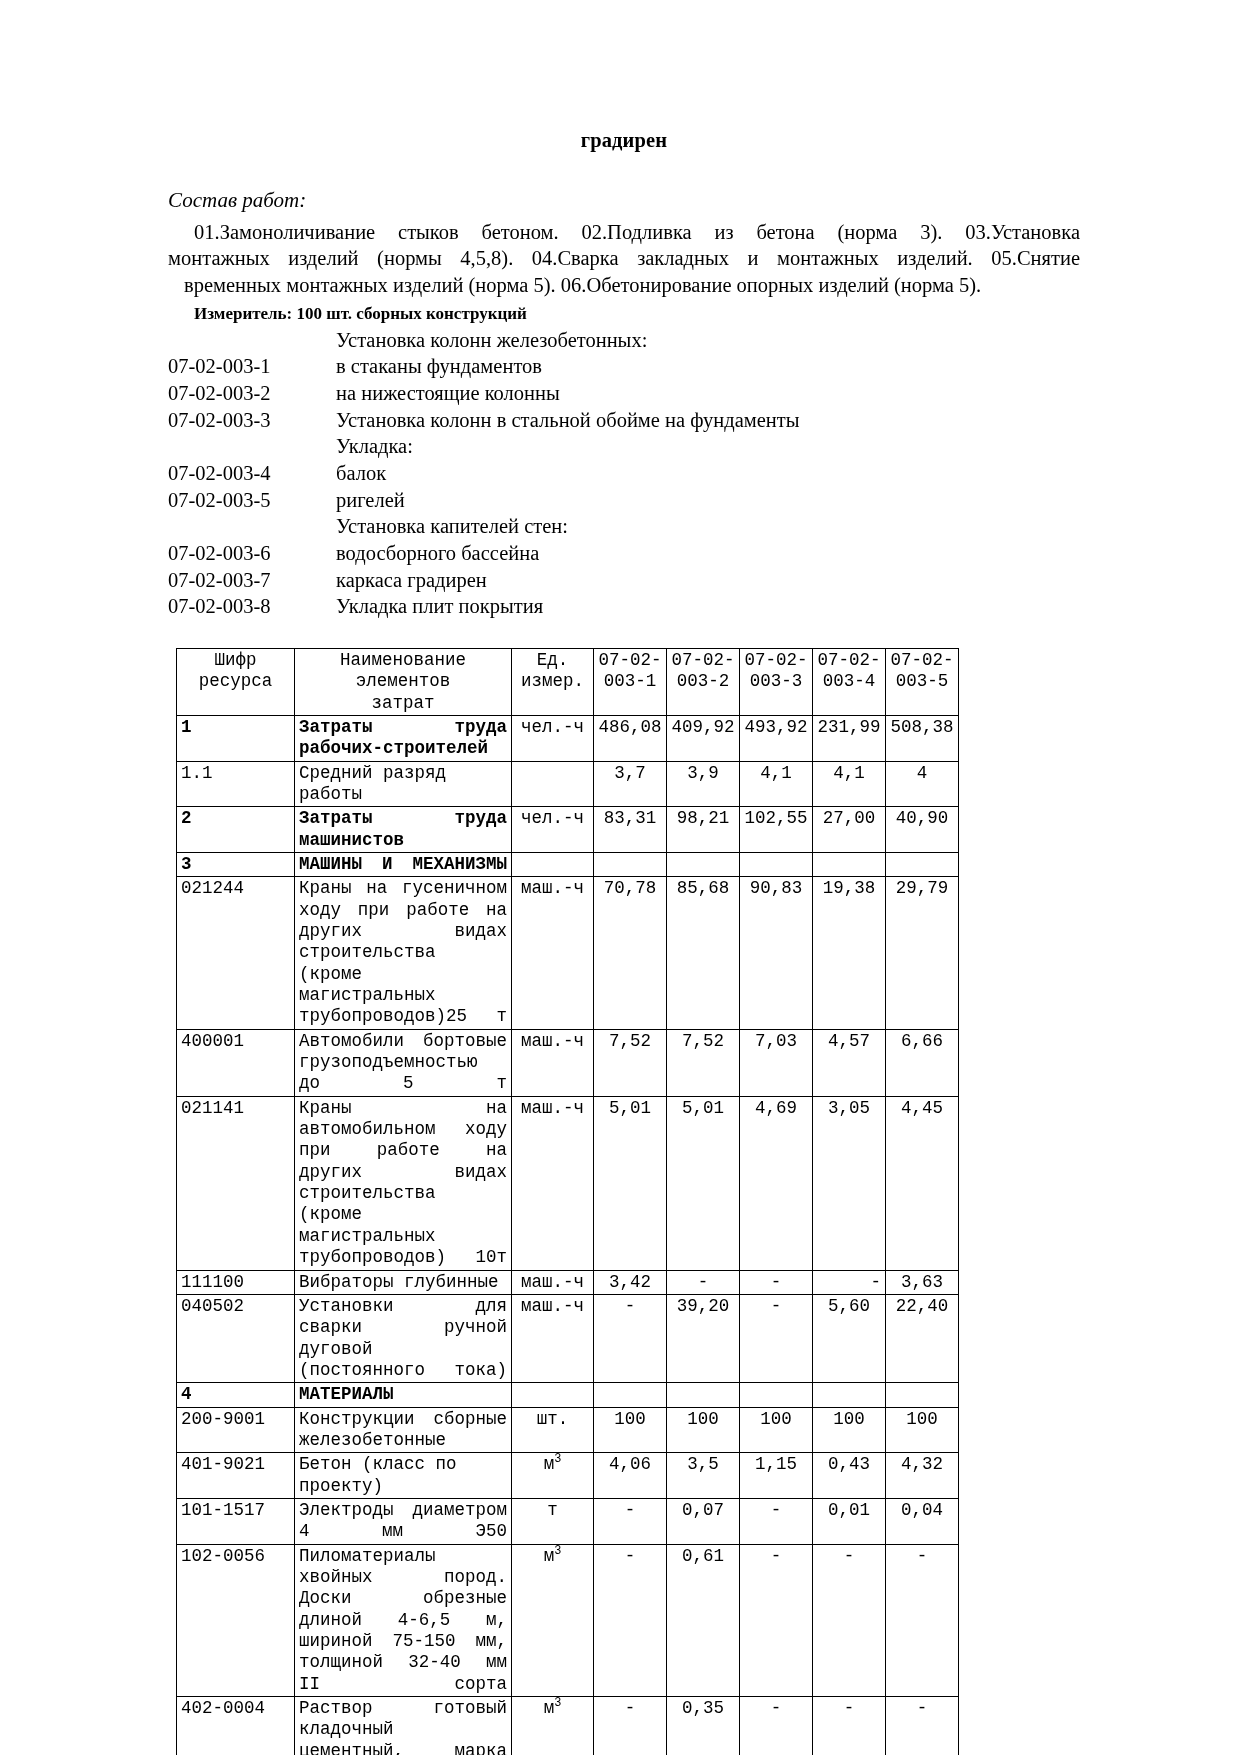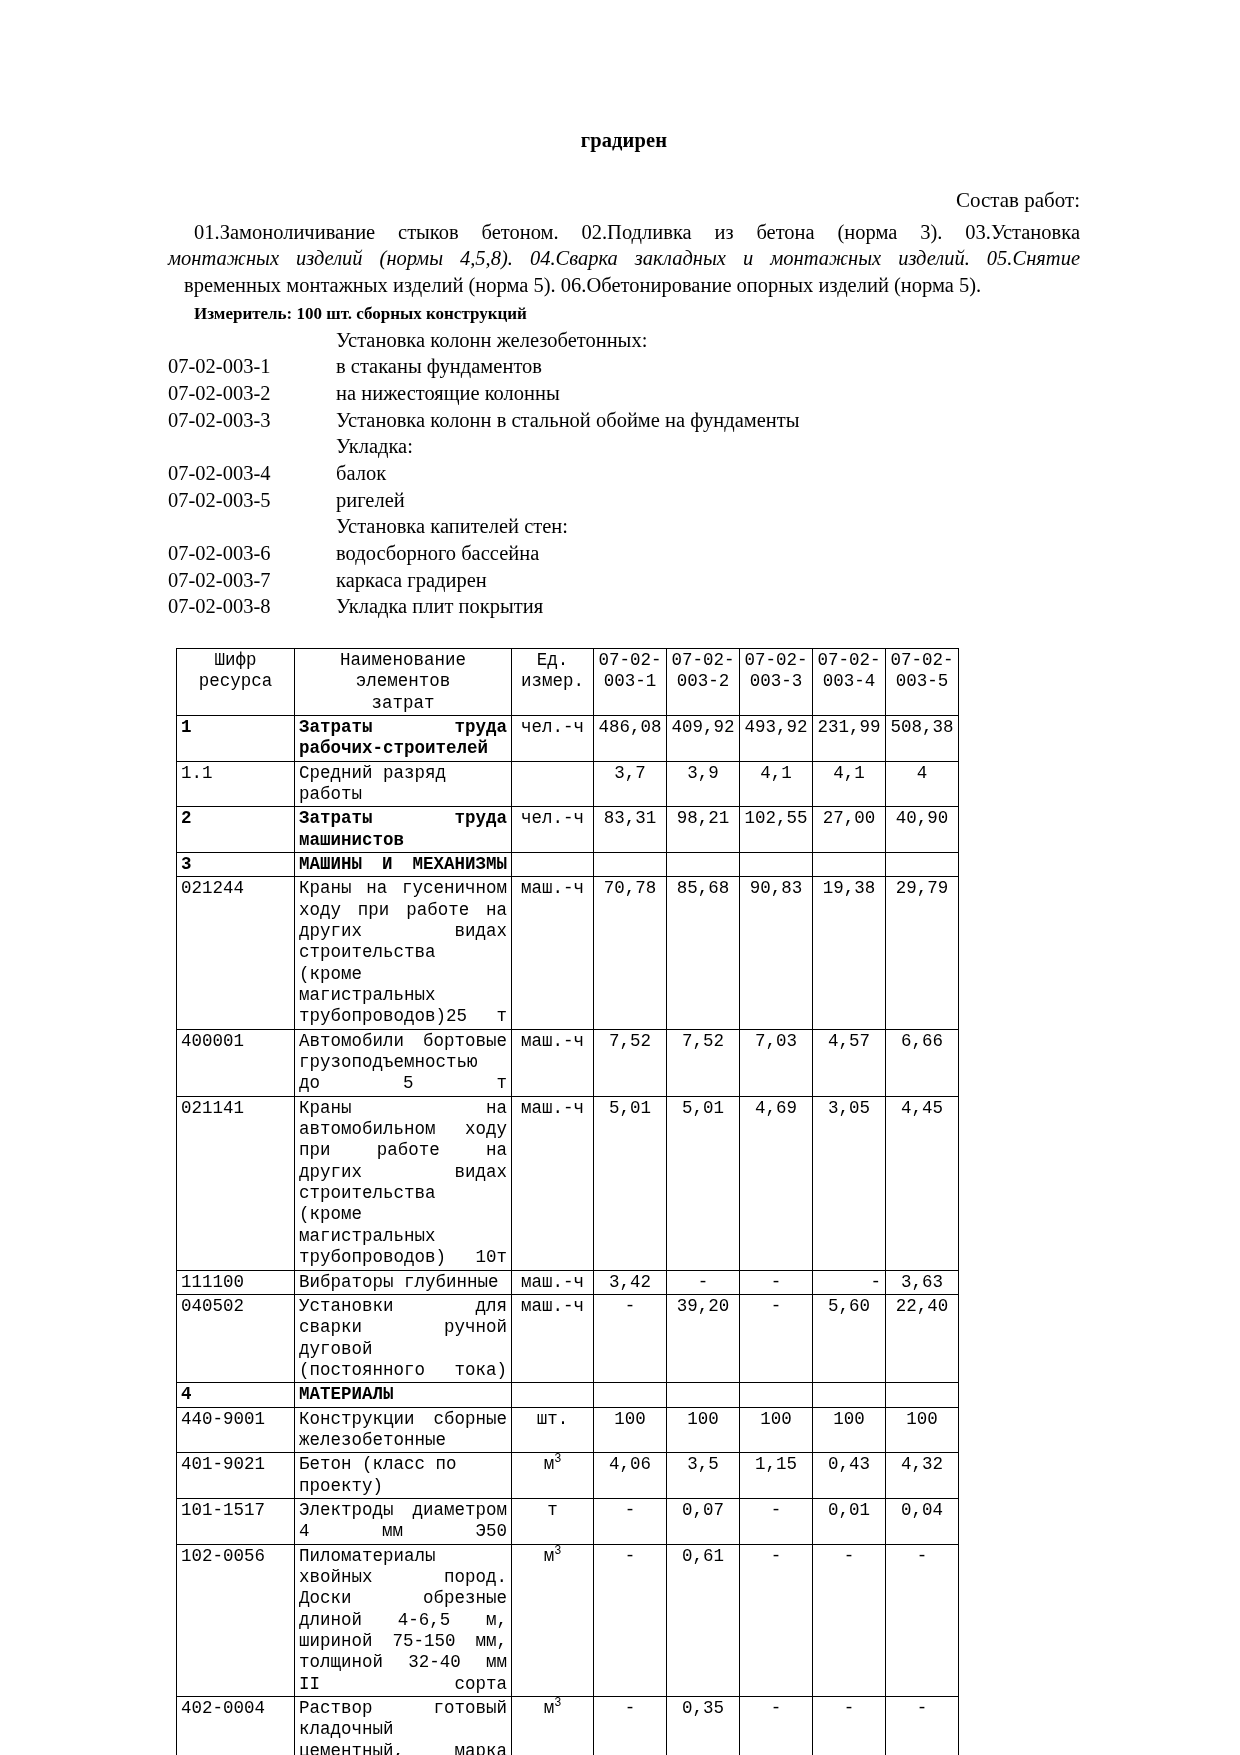--- a/index.html
+++ b/index.html
@@ -22,21 +22,22 @@
   
   .doc-title{
     text-align:center;
     font-weight:bold;
     font-size:20.5px;
     line-height:1.25;
     margin:0 0 34px 0;
     letter-spacing:0.1px;
   }
   .works-heading{
-    text-align:right;
+    text-align:left;
+    font-style:italic;
     font-size:21px;
     line-height:1.2;
     margin:0 0 6px 0;
   }
   .works-body{
     text-align:justify;
     text-align-last:justify;
     font-size:20.5px;
     line-height:1.30;
     margin:0 0 4px 0;
@@ -117,21 +118,21 @@
 <body>
 
 <div class="page">
 
   <div class="doc-title">градирен</div>
 
   <div class="works-heading">Состав работ:</div>
 
   <div class="works-body">
     <div style="text-indent:26px;text-align:justify;text-align-last:justify;">01.Замоноличивание стыков бетоном. 02.Подливка из бетона (норма 3). 03.Установка</div>
-    <div style="text-indent:0;text-align:justify;text-align-last:justify;font-style:italic;">монтажных изделий (нормы 4,5,8). 04.Сварка закладных и монтажных изделий. 05.Снятие</div>
+    <div style="text-indent:0;text-align:justify;text-align-last:justify;">монтажных изделий (нормы 4,5,8). 04.Сварка закладных и монтажных изделий. 05.Снятие</div>
     <div class="lastline" style="text-indent:0;margin-left:16px;">временных монтажных изделий (норма 5). 06.Обетонирование опорных изделий (норма 5).</div>
   </div>
 
   <div class="measure">Измеритель: 100 шт. сборных конструкций</div>
 
   <table class="codelist">
     <tbody id="code-list-body">
         <tr>
           <td class="code"></td>
           <td class="desc">Установка колонн железобетонных:</td>
@@ -323,21 +324,21 @@
           <td class="code bold">4</td>
           <td class="name plain bold">МАТЕРИАЛЫ</td>
           <td class="unit"></td>
           <td class="val"></td>
           <td class="val"></td>
           <td class="val"></td>
           <td class="val"></td>
           <td class="val"></td>
         </tr>
         <tr>
-          <td class="code">440-9001</td>
+          <td class="code">200-9001</td>
           <td class="name">Конструкции сборные железобетонные</td>
           <td class="unit">шт.</td>
           <td class="val">100</td>
           <td class="val">100</td>
           <td class="val">100</td>
           <td class="val">100</td>
           <td class="val">100</td>
         </tr>
         <tr>
           <td class="code">401-9021</td>

